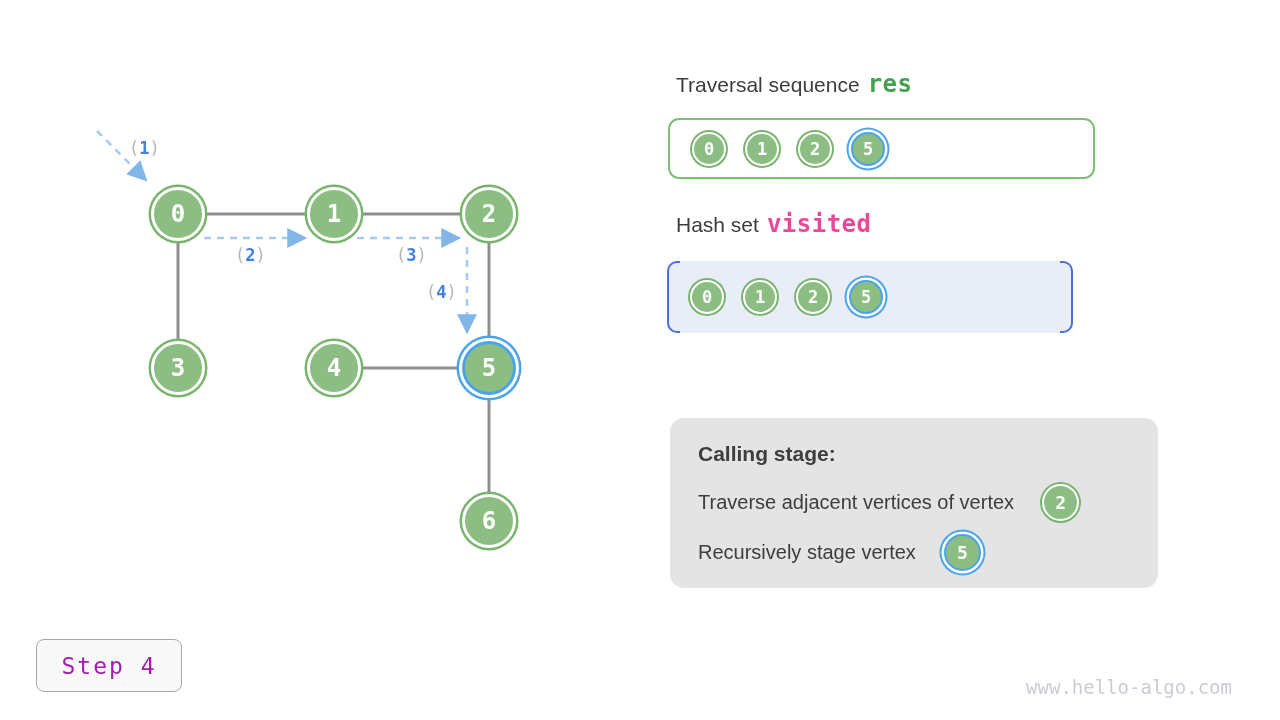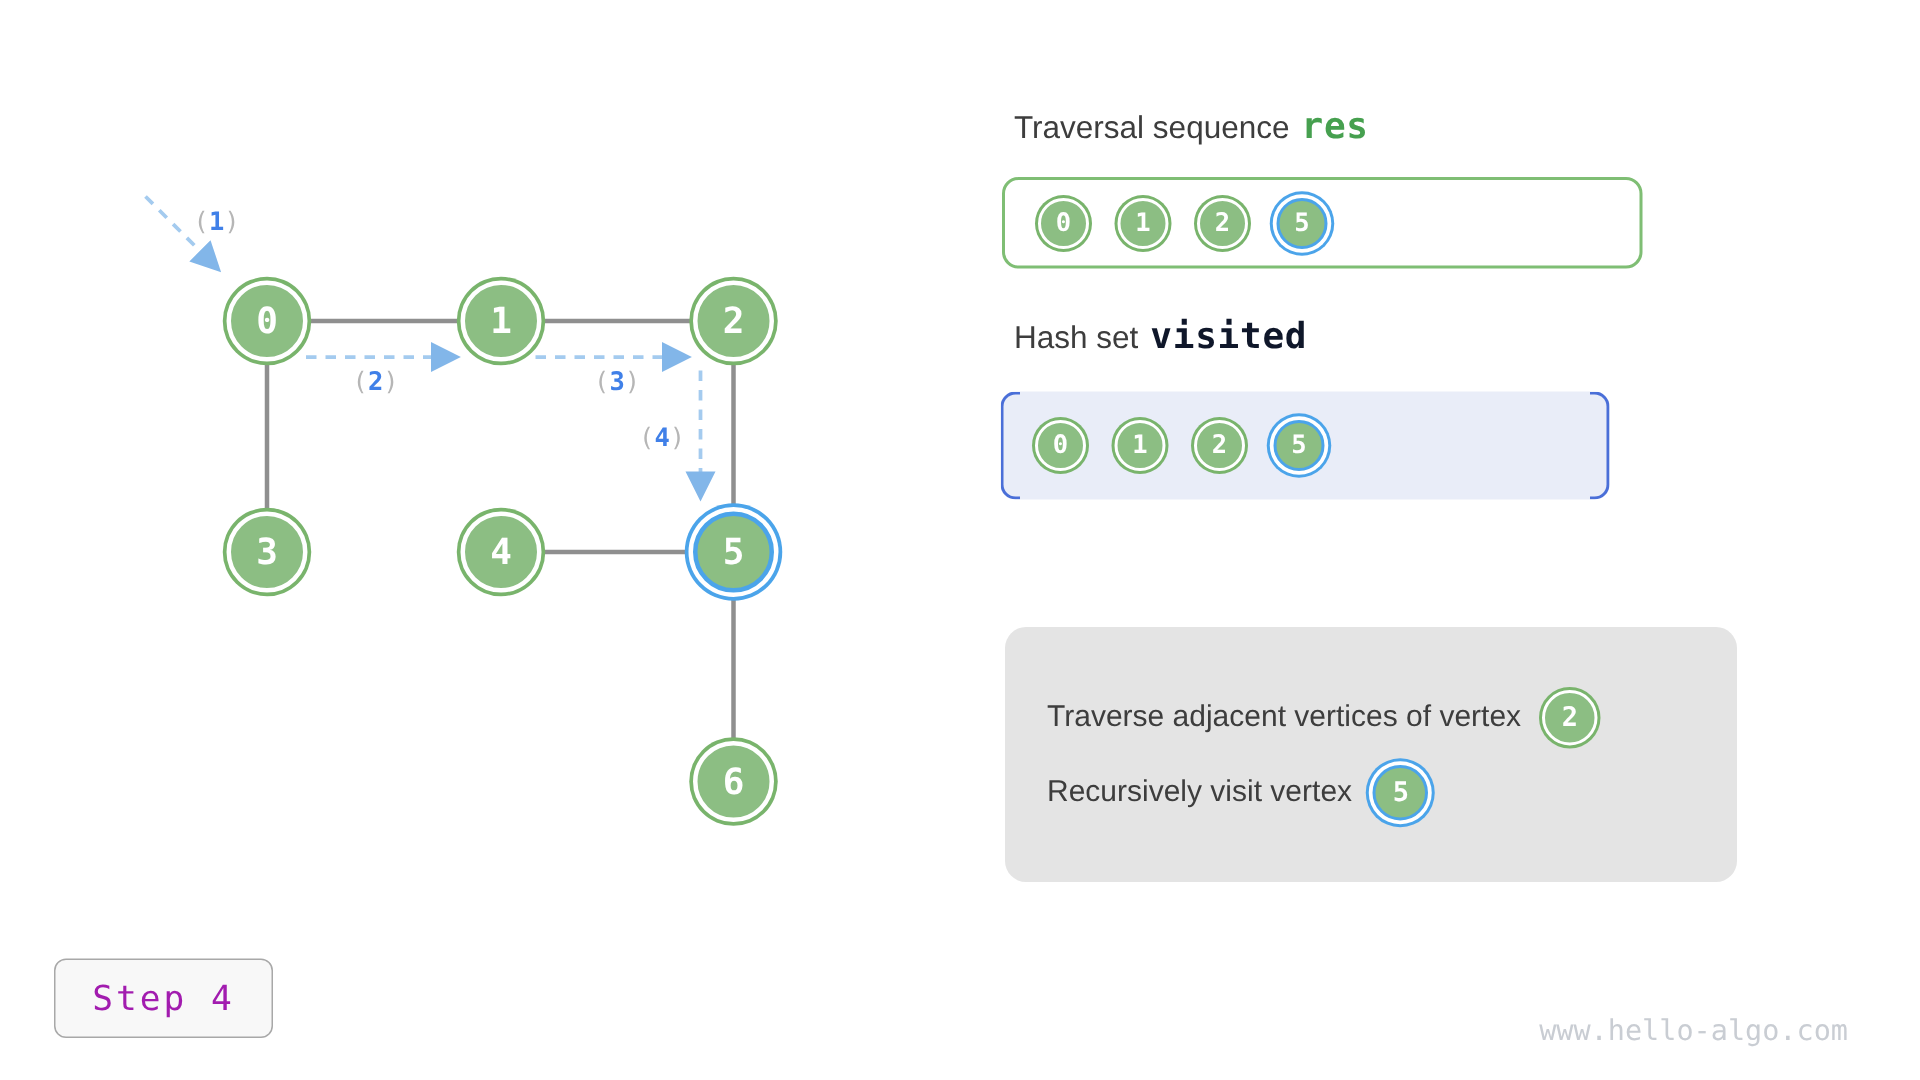--- a/index.html
+++ b/index.html
@@ -54,21 +54,21 @@
   
   .panel-title{
     position:absolute;font-size:21px;color:#3d3d3d;white-space:nowrap;
     display:flex;align-items:baseline;
   }
   .panel-title .code{
     font-family:"DejaVu Sans Mono",monospace;font-weight:bold;
     font-size:24px;margin-left:8px;letter-spacing:0.5px;
   }
   .code-green{color:#46a04f;}
-  .code-blue{color:#0f172a;}
+  .code-blue{color:#ec4899;}
 
   .seq-box{
     position:absolute;left:668px;top:118px;width:401px;height:57px;
     background:#ffffff;border:2px solid #7fbe74;border-radius:11px;
     display:flex;align-items:center;padding-left:22px;gap:19px;
   }
   .hash-box{
     position:absolute;left:667px;top:261px;width:406px;height:72px;
     background:#e9edf8;border-radius:10px;
     display:flex;align-items:center;padding-left:23px;gap:19px;
@@ -84,21 +84,21 @@
     border-radius:0 10px 10px 0;
   }
 
   .calling-box{
     position:absolute;left:670px;top:418px;width:488px;height:170px;
     background:#e4e4e4;border-radius:14px;box-sizing:border-box;
     padding:24px 28px 0 28px;
   }
   .calling-title{font-size:21px;font-weight:bold;color:#3d3d3d;}
   .calling-line{
-    display:flex;align-items:center;gap:14px;margin-top:18px;
+    display:flex;align-items:center;gap:28px;margin-top:18px;
     font-size:20px;color:#3d3d3d;white-space:nowrap;
   }
   .calling-line.second{margin-top:13px;}
 
   
   .step-badge{
     position:absolute;left:36px;top:639px;width:146px;height:53px;
     background:#f8f8f8;border:1.5px solid #a8a8a8;border-radius:8px;
     display:flex;align-items:center;justify-content:center;
     font-family:"DejaVu Sans Mono",monospace;font-weight:normal;
@@ -199,28 +199,29 @@
       </div>
     <div class="gnode small in-row">
         <span>2</span>
       </div>
     <div class="gnode small hl in-row">
         <span>5</span>
       </div>
   </div>
 
   <div class="calling-box">
+    <div class="calling-title">Calling stage:</div>
     <div class="calling-line">
       <span>Traverse adjacent vertices of vertex</span>
       <span class="gnode mid">
           <span>2</span>
         </span>
     </div>
     <div class="calling-line second">
-      <span>Recursively visit vertex</span>
+      <span>Recursively stage vertex</span>
       <span class="gnode mid hl">
           <span>5</span>
         </span>
     </div>
   </div>
 
   <div class="step-badge">Step 4</div>
 
   <div class="watermark">www.hello-algo.com</div>
 

